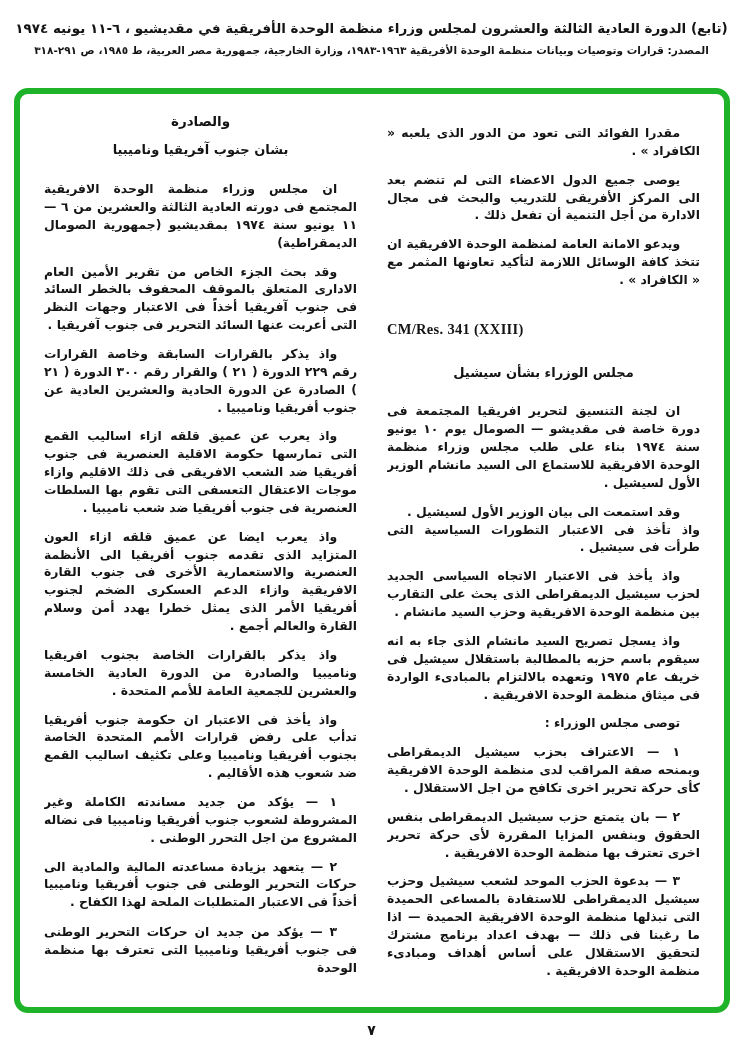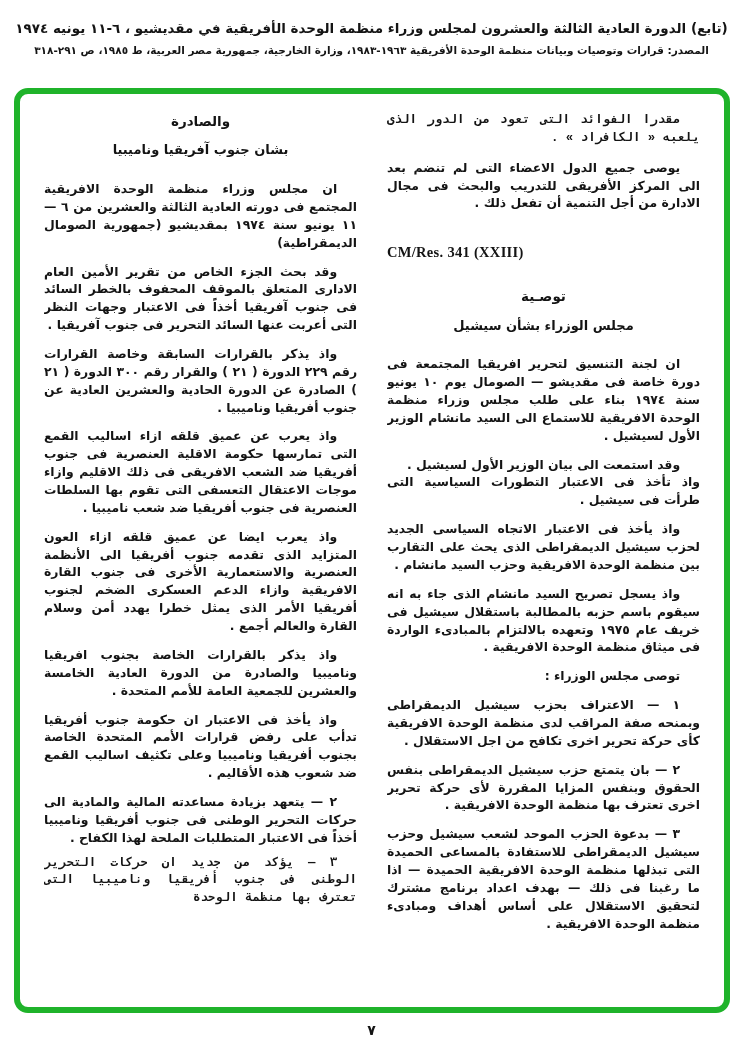--- a/index.html
+++ b/index.html
@@ -56,21 +56,21 @@
     line-height: 1.44;
     font-weight: bold;
     overflow: hidden;
   }
   .para {
     margin: 0 0 11px 0;
     text-indent: 1.6em;
   }
   .para.prelines { white-space: pre-line; }
   .para.tight { margin-bottom: 8px; }
-  .para.no-gap-top { margin-top: 0; font-family: Liberation Mono, monospace; }
+  .para.no-gap-top { margin-top: 12px; }
   .res-id {
     direction: ltr;
     text-align: left;
     font-family: "Liberation Serif", serif;
     font-weight: bold;
     font-size: 14.5px;
     letter-spacing: 0.3px;
   }
   .res-id.first { margin: 4px 0 28px 0; }
   .res-id.mid   { margin: 30px 0 24px 0; }
@@ -106,24 +106,24 @@
     <div class="header-line1">(تابع) الدورة العادية الثالثة والعشرون لمجلس وزراء منظمة الوحدة الأفريقية في مقديشيو ، ٦-١١ يونيه ١٩٧٤</div>
     <div class="header-line2">المصدر: قرارات وتوصيات وبيانات منظمة الوحدة الأفريقية ١٩٦٣-١٩٨٣، وزارة الخارجية، جمهورية مصر العربية، ط ١٩٨٥، ص ٢٩١-٣١٨</div>
   </div>
 
   <div class="content-frame" style="border-color: rgb(31, 179, 42);">
     <div class="columns">
 
       <div class="col">
         <p class="para no-gap-top">مقدرا الفوائد التى تعود من الدور الذى يلعبه « الكافراد » .</p>
         <p class="para">يوصى جميع الدول الاعضاء التى لم تنضم بعد الى المركز الأفريقى للتدريب والبحث فى مجال الادارة من أجل التنمية أن تفعل ذلك .</p>
+        <p class="para">ويدعو الامانة العامة لمنظمة الوحدة الافريقية ان تتخذ كافة الوسائل اللازمة لتأكيد تعاونها المثمر مع « الكافراد » .</p>
 
         <div class="res-id mid">CM/Res. 341 (XXIII)</div>
 
-        <div class="doc-title">توصـية</div>
         <div class="doc-subtitle">مجلس الوزراء بشأن سيشيل</div>
 
         <p class="para">ان لجنة التنسيق لتحرير افريقيا المجتمعة فى دورة خاصة فى مقديشو — الصومال يوم ١٠ يونيو سنة ١٩٧٤ بناء على طلب مجلس وزراء منظمة الوحدة الافريقية للاستماع الى السيد مانشام الوزير الأول لسيشيل .</p>
         <p class="para prelines">وقد استمعت الى بيان الوزير الأول لسيشيل .
 واذ تأخذ فى الاعتبار التطورات السياسية التى طرأت فى سيشيل .</p>
         <p class="para">واذ يأخذ فى الاعتبار الاتجاه السياسى الجديد لحزب سيشيل الديمقراطى الذى يحث على التقارب بين منظمة الوحدة الافريقية وحزب السيد مانشام .</p>
         <p class="para">واذ يسجل تصريح السيد مانشام الذى جاء به انه سيقوم باسم حزبه بالمطالبة باستقلال سيشيل فى خريف عام ١٩٧٥ وتعهده بالالتزام بالمبادىء الواردة فى ميثاق منظمة الوحدة الافريقية .</p>
 
         <p class="para">توصى مجلس الوزراء :</p>
 
@@ -138,20 +138,21 @@
         <div class="doc-subtitle">بشان جنوب آفريقيا وناميبيا</div>
 
         <p class="para">ان مجلس وزراء منظمة الوحدة الافريقية المجتمع فى دورته العادية الثالثة والعشرين من ٦ — ١١ يونيو سنة ١٩٧٤ بمقديشيو (جمهورية الصومال الديمقراطية)</p>
         <p class="para">وقد بحث الجزء الخاص من تقرير الأمين العام الادارى المتعلق بالموقف المحفوف بالخطر السائد فى جنوب آفريقيا أخذاً فى الاعتبار وجهات النظر التى أعربت عنها السائد التحرير فى جنوب آفريقيا .</p>
         <p class="para">واذ يذكر بالقرارات السابقة وخاصة القرارات رقم ٢٢٩ الدورة ( ٢١ ) والقرار رقم ٣٠٠ الدورة ( ٢١ ) الصادرة عن الدورة الحادية والعشرين العادية عن جنوب أفريقيا وناميبيا .</p>
         <p class="para">واذ يعرب عن عميق قلقه ازاء اساليب القمع التى تمارسها حكومة الاقلية العنصرية فى جنوب أفريقيا ضد الشعب الافريقى فى ذلك الاقليم وازاء موجات الاعتقال التعسفى التى تقوم بها السلطات العنصرية فى جنوب أفريقيا ضد شعب ناميبيا .</p>
         <p class="para">واذ يعرب ايضا عن عميق قلقه ازاء العون المتزايد الذى تقدمه جنوب أفريقيا الى الأنظمة العنصرية والاستعمارية الأخرى فى جنوب القارة الافريقية وازاء الدعم العسكرى الضخم لجنوب أفريقيا الأمر الذى يمثل خطرا يهدد أمن وسلام القارة والعالم أجمع .</p>
         <p class="para">واذ يذكر بالقرارات الخاصة بجنوب افريقيا وناميبيا والصادرة من الدورة العادية الخامسة والعشرين للجمعية العامة للأمم المتحدة .</p>
         <p class="para">واذ يأخذ فى الاعتبار ان حكومة جنوب أفريقيا تدأب على رفض قرارات الأمم المتحدة الخاصة بجنوب أفريقيا وناميبيا وعلى تكثيف اساليب القمع ضد شعوب هذه الأقاليم .</p>
 
+        <p class="para">١ — يؤكد من جديد مساندته الكاملة وغير المشروطة لشعوب جنوب أفريقيا وناميبيا فى نضاله المشروع من اجل التحرر الوطنى .</p>
         <p class="para tight">٢ — يتعهد بزيادة مساعدته المالية والمادية الى حركات التحرير الوطنى فى جنوب أفريقيا وناميبيا أخذاً فى الاعتبار المتطلبات الملحة لهذا الكفاح .</p>
         <p class="para no-gap-top">٣ — يؤكد من جديد ان حركات التحرير الوطنى فى جنوب أفريقيا وناميبيا التى تعترف بها منظمة الوحدة</p>
       </div>
 
     </div>
   </div>
 
   <div class="page-number">٧</div>
 
 </div>

